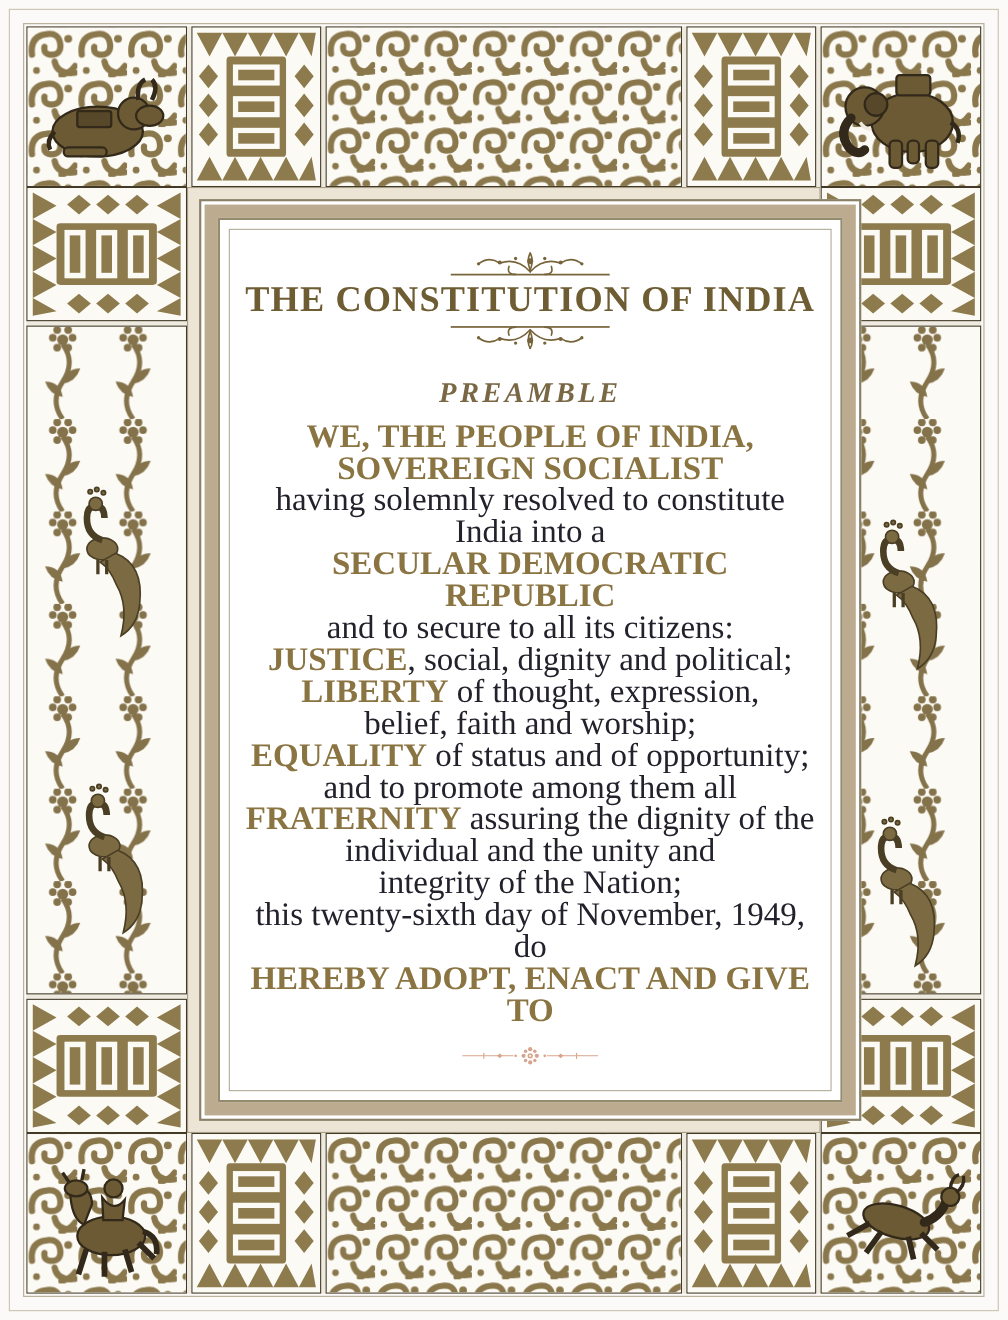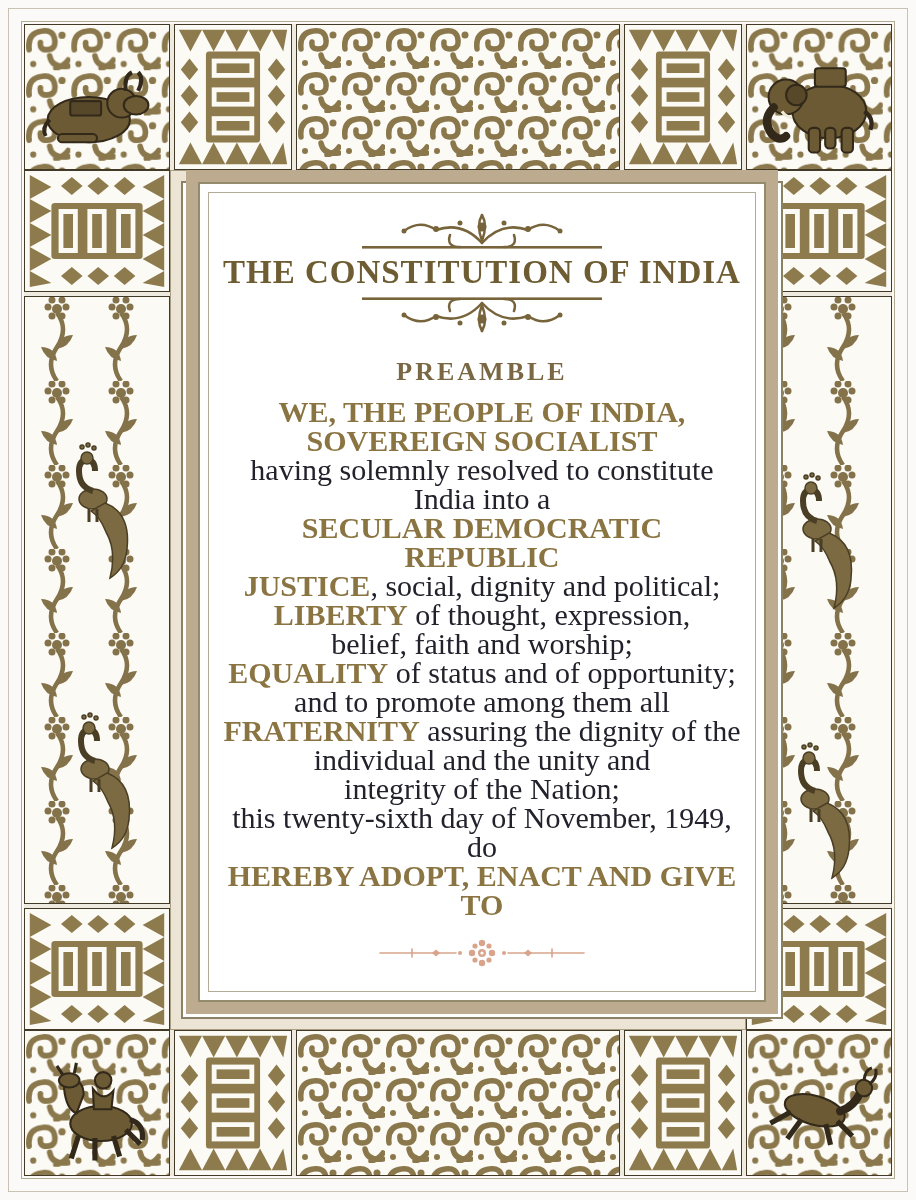--- a/index.html
+++ b/index.html
@@ -23,32 +23,32 @@
   .tile{border:1.5px solid var(--olive-line); background:var(--paper); overflow:hidden; flex:0 0 auto;}
   .tile svg{display:block; width:100%; height:100%;}
   .corner{width:146px; height:146px;}
   .band-top .geo,.band-bottom .geo{width:118px; height:146px;}
   .band-left .geo,.band-right .geo{width:146px; height:122px;}
   .stretch{flex:1 1 auto;}
 
   .center-gap{position:absolute; left:170px; top:170px; width:576px; height:860px;
     background:var(--gap-bg); border:1px solid #a79d85;}
   .panel{position:absolute; inset:10px; display:flex;}
-  .f-outer{flex:1; display:flex; border:2px solid var(--frame-line); background:#fff; padding:3px;align-items:flex-end;}
+  .f-outer{flex:1; display:flex; border:2px solid var(--frame-line); background:#fff; padding:3px;}
   .f-tan{flex:1; display:flex; background:var(--tan); padding:12px;}
   .f-mid{flex:1; display:flex; border:2px solid #948b6e; background:#fff; padding:8px;}
   .f-inner{flex:1; display:flex; border:1px solid #b3ab97; background:#fff;}
 
   .interior{flex:1; display:flex; flex-direction:column; align-items:center;
     padding:20px 14px 20px; text-align:center; overflow:hidden;}
   .flourish{width:300px; height:38px;}
   .flip-v{transform:scaleY(-1);}
   h1.doc-title{font-size:33px; font-weight:700; color:var(--gold-dark);
     letter-spacing:1px; line-height:1.2; margin:2px 0; white-space:nowrap;}
-  h2.preamble{margin-top:24px; font-size:26px; font-weight:700; color:#7a6845; letter-spacing:3px;}
+  h2.preamble{margin-top:24px; font-size:26px; font-weight:700; color:#7a6845; letter-spacing:3px;font-style:italic;}
   .plines{margin-top:10px; width:100%;}
   .pline{font-size:30px; line-height:29px; color:var(--ink);}
   .pline .gold{color:var(--gold); font-weight:700;}
   .divider{margin-top:16px; width:220px; height:36px;}
 </style>
 </head>
 <body>
 
 <svg width="0" height="0" style="position:absolute" aria-hidden="true">
   <defs>
@@ -322,20 +322,21 @@
                   <rect x="30" y="33" width="240" height="2.6" fill="#77643a"></rect>
                 </svg>
 
                 <h2 class="preamble">PREAMBLE</h2>
 
                 <div class="plines">
                     <p class="pline"><span class="gold">WE, THE PEOPLE OF INDIA,</span></p>
                     <p class="pline"><span class="gold">SOVEREIGN SOCIALIST</span></p>
                     <p class="pline"><span class="plain">having solemnly resolved to constitute India into a</span></p>
                     <p class="pline"><span class="gold">SECULAR DEMOCRATIC REPUBLIC</span></p>
+                    <p class="pline"><span class="plain">and to secure to all its citizens:</span></p>
                     <p class="pline"><span class="gold">JUSTICE</span><span class="plain">, social, dignity and political;</span></p>
                     <p class="pline"><span class="gold">LIBERTY</span><span class="plain"> of thought, expression,</span></p>
                     <p class="pline"><span class="plain">belief, faith and worship;</span></p>
                     <p class="pline"><span class="gold">EQUALITY</span><span class="plain"> of status and of opportunity;</span></p>
                     <p class="pline"><span class="plain">and to promote among them all</span></p>
                     <p class="pline"><span class="gold">FRATERNITY</span><span class="plain"> assuring the dignity of the</span></p>
                     <p class="pline"><span class="plain">individual and the unity and</span></p>
                     <p class="pline"><span class="plain">integrity of the Nation;</span></p>
                     <p class="pline"><span class="plain">this twenty-sixth day of November, 1949, do</span></p>
                     <p class="pline"><span class="gold">HEREBY ADOPT, ENACT AND GIVE TO</span></p>

